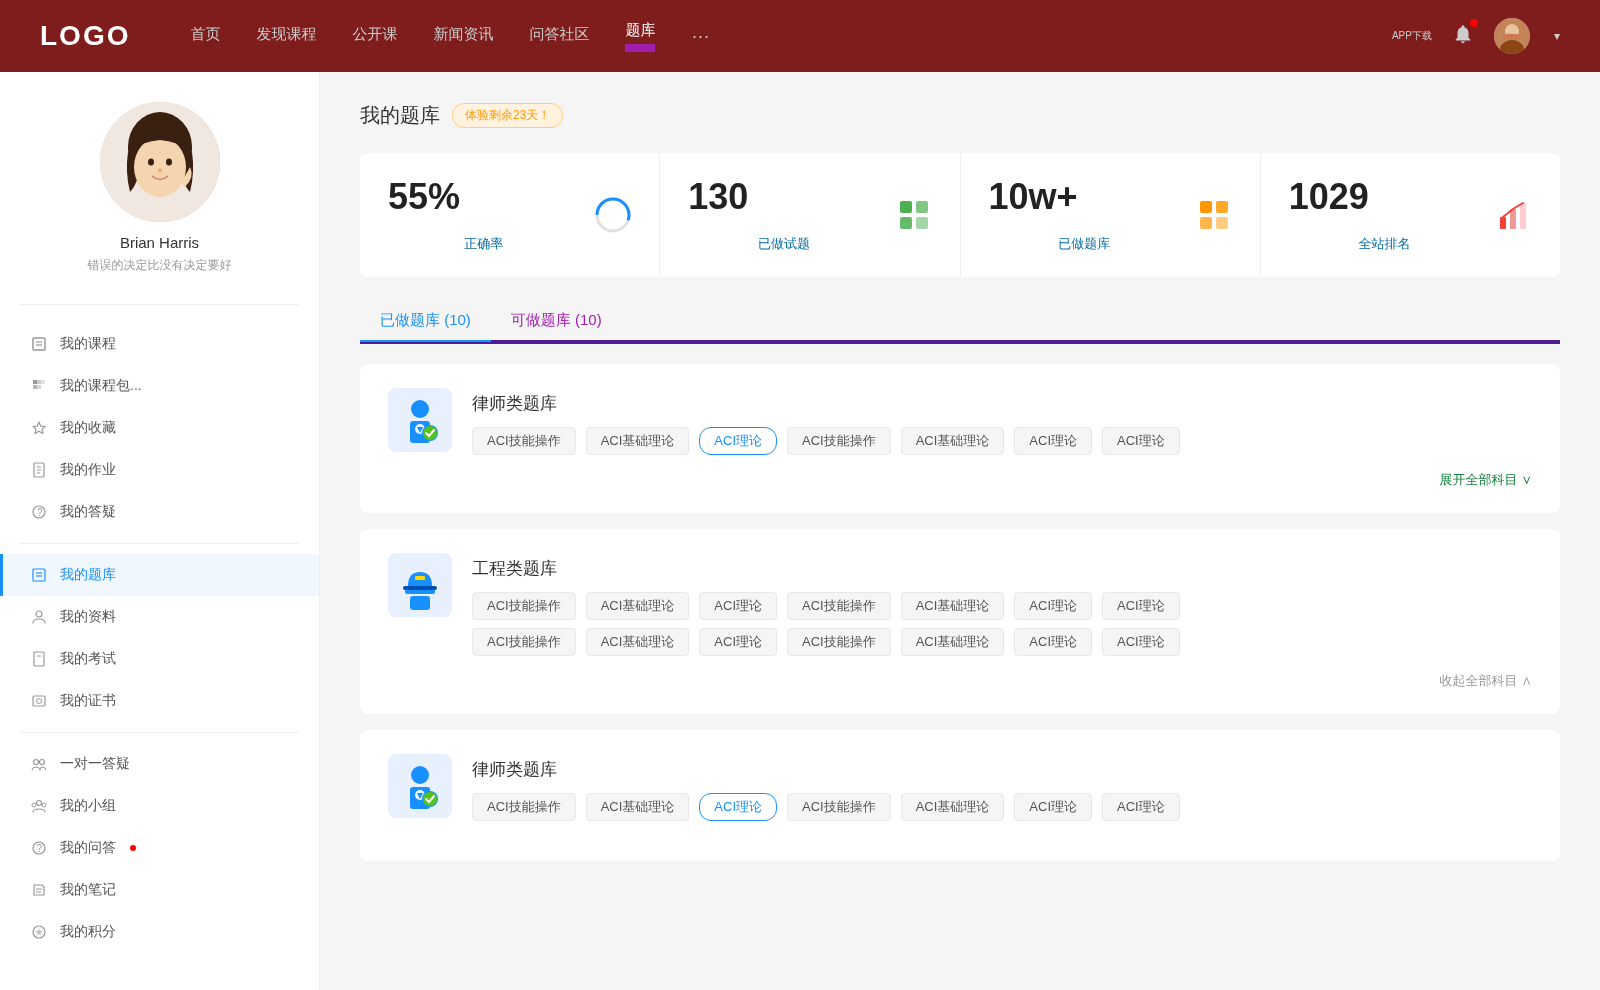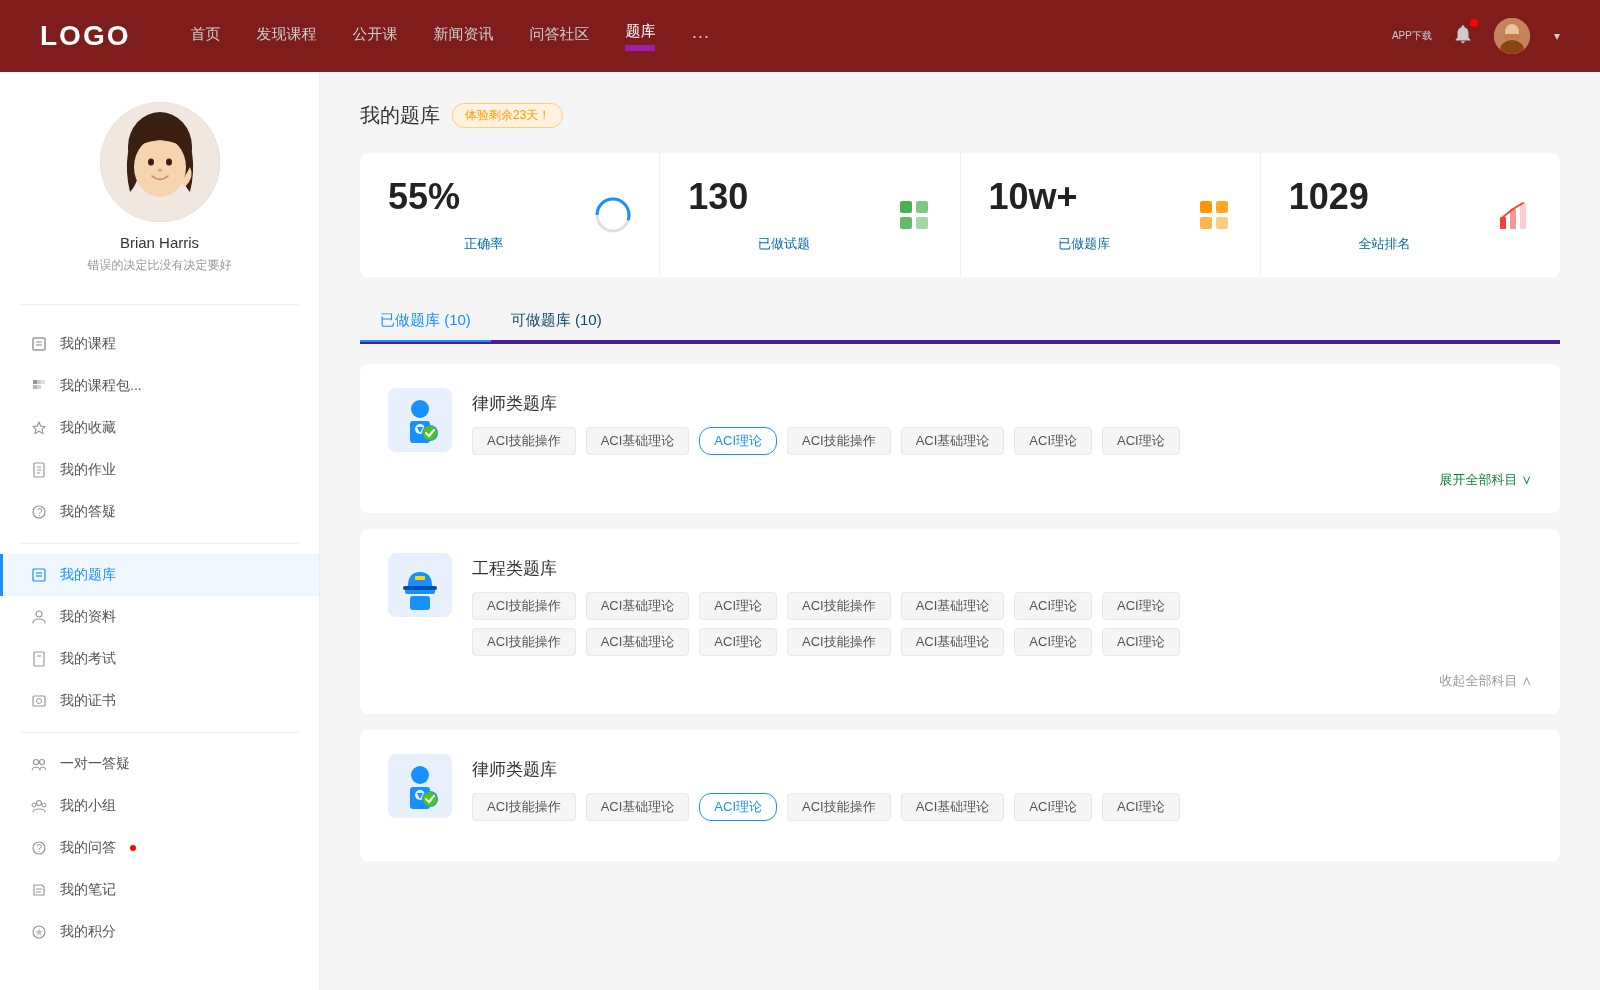--- a/index.html
+++ b/index.html
@@ -28,21 +28,21 @@
       flex: 1;
     }
     .nav-item {
       color: #ccc;
       font-size: 15px;
       cursor: pointer;
       padding-bottom: 4px;
     }
     .nav-item.active {
       color: white;
-      border-bottom: 6px solid #a21caf;
+      border-bottom: 8px solid #a21caf;
     }
     .nav-more { color: #ccc; font-size: 18px; cursor: pointer; }
     .navbar-right {
       display: flex;
       align-items: center;
       gap: 20px;
     }
     .app-download {
       color: #ccc;
       font-size: 10px;
@@ -237,21 +237,21 @@
     
     .tabs-row {
       display: flex;
       gap: 0;
       margin-bottom: 20px;
       border-bottom: 4px solid #4c1d95;
     }
     .tab-item {
       padding: 10px 20px;
       font-size: 15px;
-      color: #0c4a6e;
+      color: #a21caf;
       cursor: pointer;
       position: relative;
     }
     .tab-item.active {
       color: #1890ff;
     }
     .tab-item.active::after {
       content: '';
       position: absolute;
       bottom: -2px;

